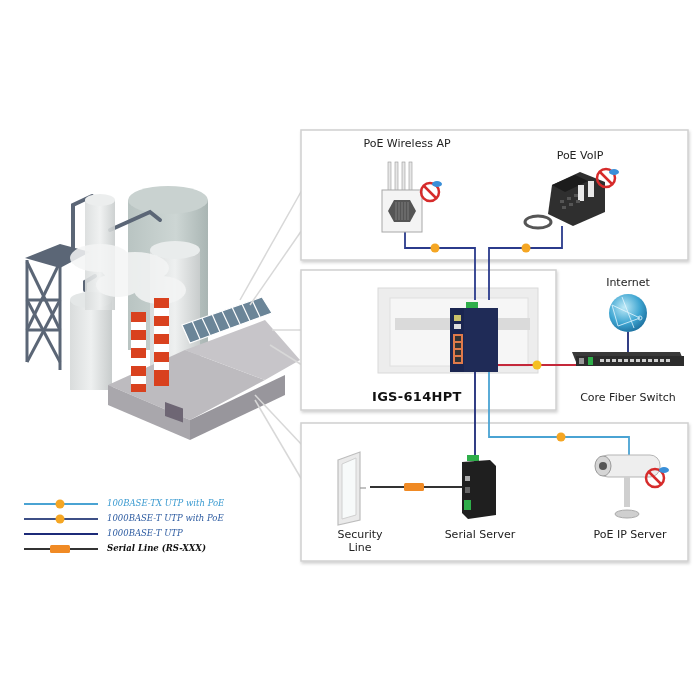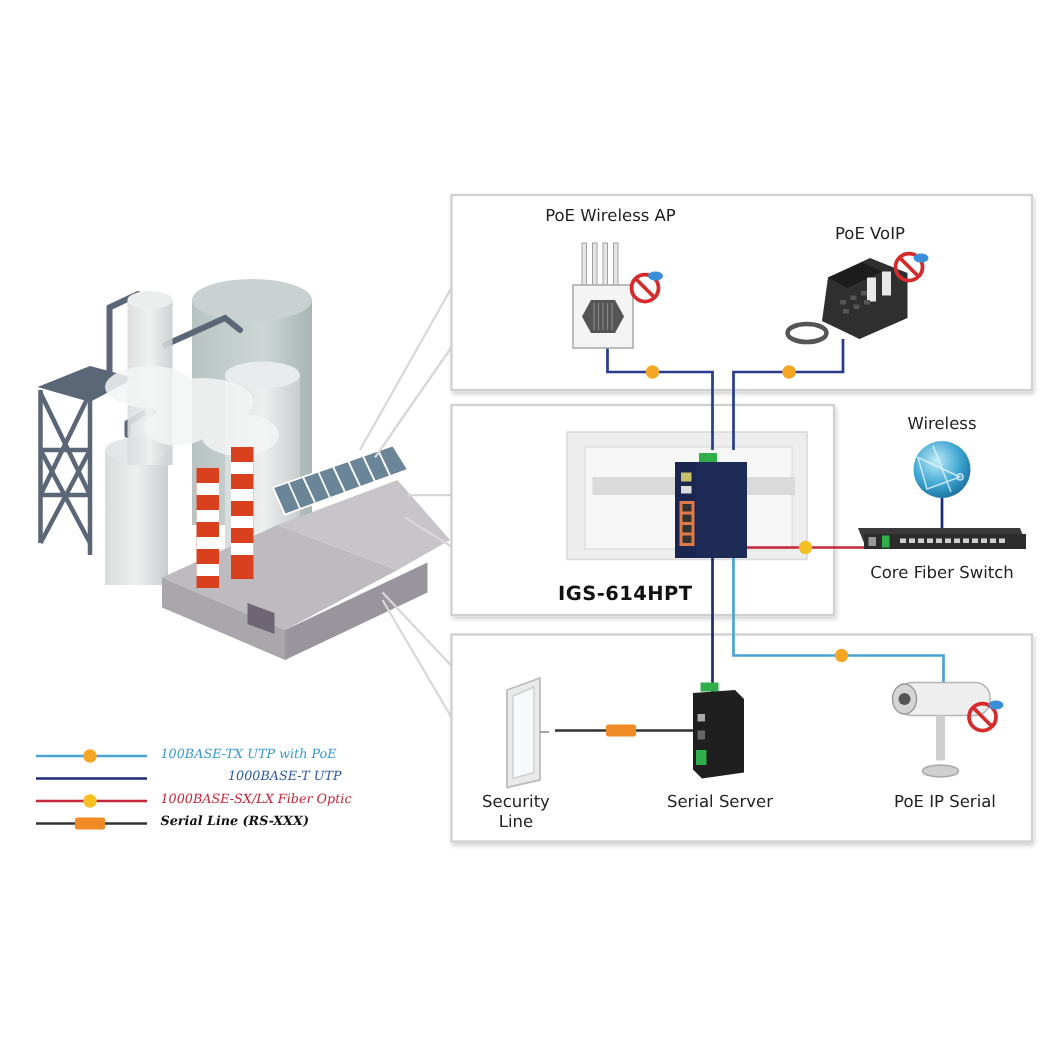--- a/index.html
+++ b/index.html
@@ -260,50 +260,50 @@
     <circle cx="655" cy="478" r="9" fill="none" stroke="#d62b2b" stroke-width="2.5"></circle>
     <line x1="649" y1="472" x2="661" y2="484" stroke="#d62b2b" stroke-width="2.5"></line>
     <ellipse cx="664" cy="470" rx="5" ry="3" fill="#3a8fd8"></ellipse>
   </g>
 </svg>
 
 
 <div class="label" style="left:352px; top:137px; width:110px;">PoE Wireless AP</div>
 <div class="label" style="left:530px; top:137px; width:100px;margin-top:12px;">PoE VoIP</div>
 <div class="model" style="left:372px; top:389px;">IGS-614HPT</div>
-<div class="label" style="left:590px; top:276px; width:76px;">Wireless</div>
-<div class="label" style="left:568px; top:375px; width:120px;">Core Fiber Switch</div>
-<div class="label" style="left:312px; top:528px; width:64px; line-height:13px;">
+<div class="label" style="left:590px; top:276px; width:76px;">Internet</div>
+<div class="label" style="left:568px; top:391px; width:120px;">Core Fiber Switch</div>
+<div class="label" style="left:328px; top:528px; width:64px; line-height:13px;">
   <span>Security</span><br>
   <span>Line</span>
 </div>
 <div class="label" style="left:430px; top:528px; width:100px;">Serial Server</div>
-<div class="label" style="left:580px; top:528px; width:100px;">PoE IP Serial</div>
+<div class="label" style="left:580px; top:528px; width:100px;">PoE IP Server</div>
 
 
 <div class="legend">
   <div class="legend-row">
     <svg width="80" height="14">
           <line x1="2" y1="7" x2="76" y2="7" stroke="#4aa3d3" stroke-width="1.8"></line>
           <circle cx="38" cy="7" r="4.5" fill="#f5a623"></circle>
         </svg>
     <span class="legend-text" style="color:#3a9ad0;">100BASE-TX UTP with PoE</span>
   </div>
   <div class="legend-row">
     <svg width="80" height="14">
-          <line x1="2" y1="7" x2="76" y2="7" stroke="#1c2a78" stroke-width="1.8"></line>
+          <line x1="2" y1="7" x2="76" y2="7" stroke="#3d4f86" stroke-width="1.8"></line>
+          <circle cx="38" cy="7" r="4.5" fill="#f5a623"></circle>
         </svg>
-    <span class="legend-text" style="color:#2b5aa0;margin-left:45px;">1000BASE-T UTP</span>
+    <span class="legend-text" style="color:#2b5aa0;">1000BASE-T UTP with PoE</span>
   </div>
   <div class="legend-row">
     <svg width="80" height="14">
-          <line x1="2" y1="7" x2="76" y2="7" stroke="#c4283a" stroke-width="1.8"></line>
-          <circle cx="38" cy="7" r="4.5" fill="#f5c023"></circle>
+          <line x1="2" y1="7" x2="76" y2="7" stroke="#1c2a78" stroke-width="1.8"></line>
         </svg>
-    <span class="legend-text" style="color:#c0283a;">1000BASE-SX/LX Fiber Optic</span>
+    <span class="legend-text" style="color:#2b5aa0;">1000BASE-T UTP</span>
   </div>
   <div class="legend-row">
     <svg width="80" height="14">
           <line x1="2" y1="7" x2="76" y2="7" stroke="#333333" stroke-width="1.8"></line>
           <rect x="28" y="3" width="20" height="8" rx="1.5" fill="#f08a24"></rect>
         </svg>
     <span class="legend-text" style="color:#111111; font-weight:bold;">Serial Line (RS-XXX)</span>
   </div>
 </div>
 </div>

